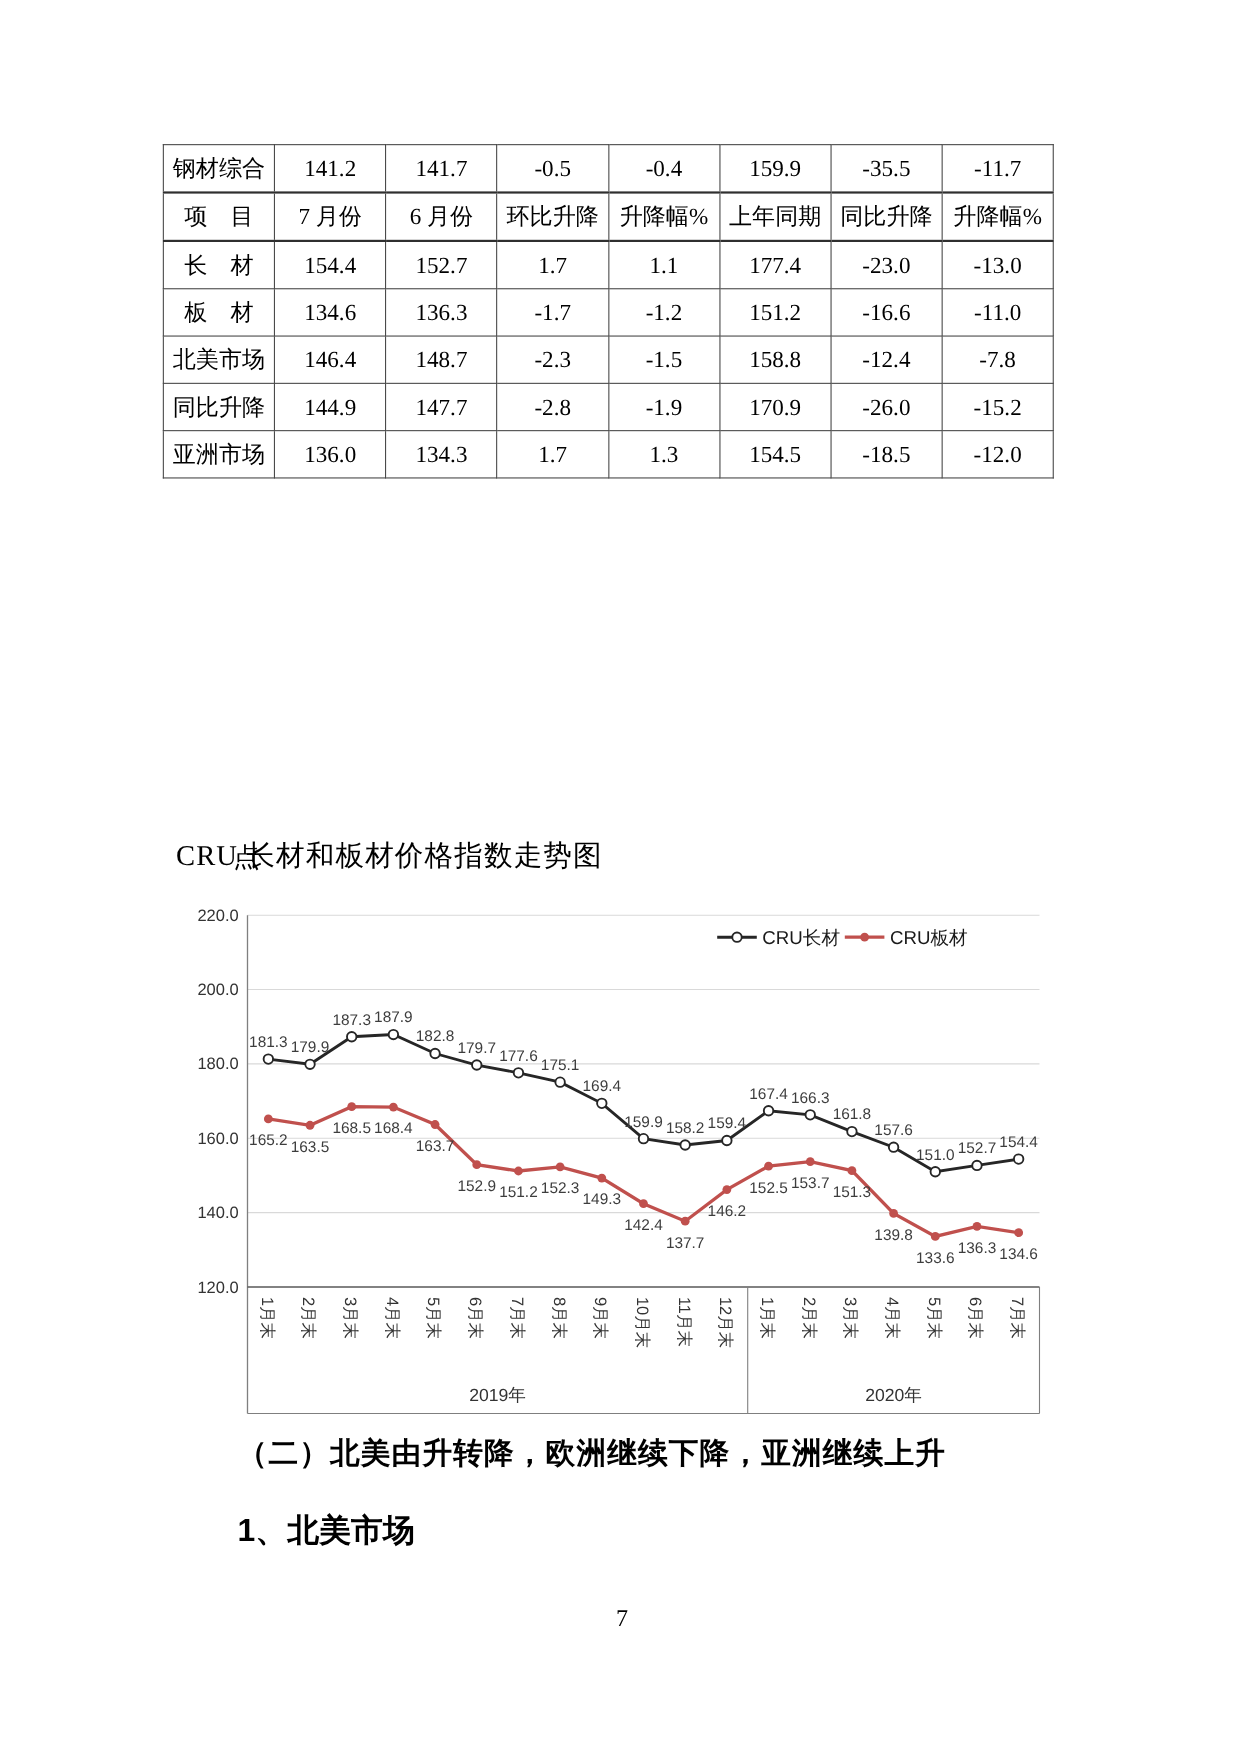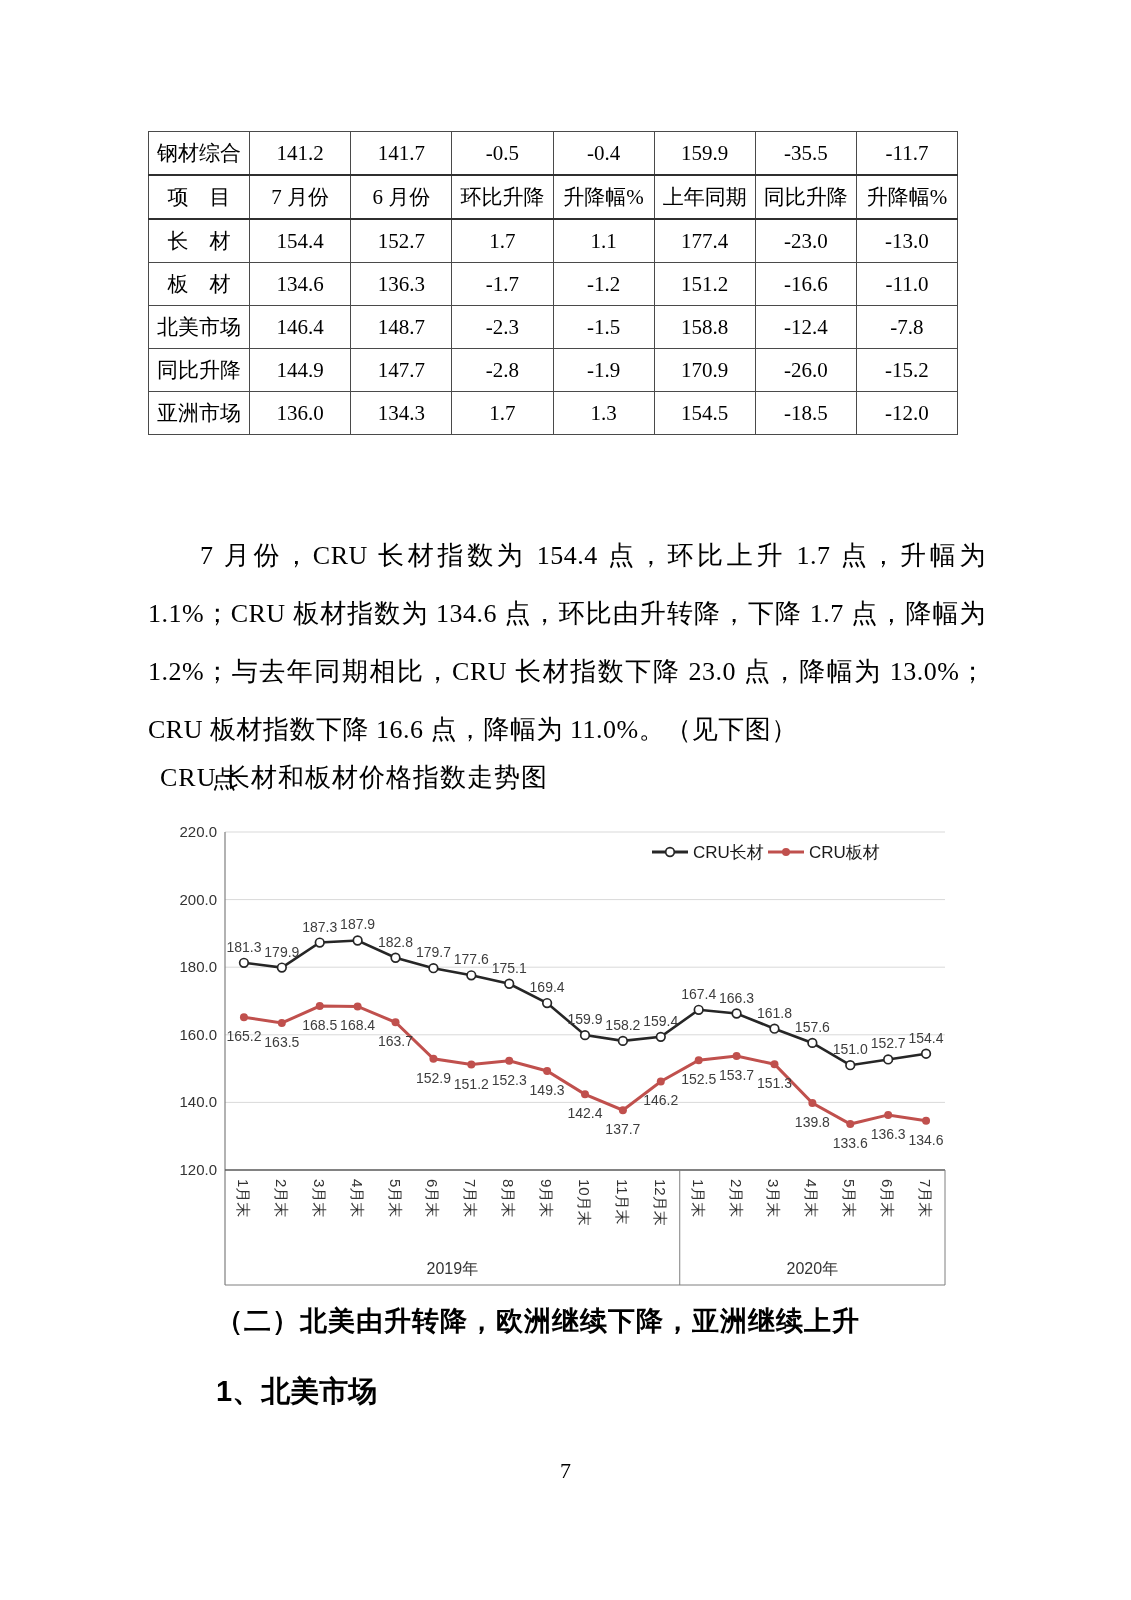--- a/index.html
+++ b/index.html
@@ -120,21 +120,20 @@
           <td>1.7</td>
           <td>1.3</td>
           <td>154.5</td>
           <td>-18.5</td>
           <td>-12.0</td>
         </tr>
       </tbody>
   </table>
 
 
-  <p class="para">7 月份，CRU 长材指数为 154.4 点，环比上升 1.7 点，升幅为 1.1%；CRU 板材指数为 134.6 点，环比由升转降，下降 1.7 点，降幅为 1.2%；与去年同期相比，CRU 长材指数下降 23.0 点，降幅为 13.0%；CRU 板材指数下降 16.6 点，降幅为 11.0%。（见下图）</p>
 
   <div class="chart-unit">点</div>
   <div class="chart-title">CRU 长材和板材价格指数走势图</div>
 
   <svg id="chart-svg" class="chart-svg" width="800" height="492" viewBox="0 0 800 492">
       <g>
         <line x1="65" y1="32" x2="785" y2="32" stroke="#d9d9d9" stroke-width="1"></line>
         <text x="57" y="37" text-anchor="end" font-size="15" fill="#333333" font-family="&quot;Liberation Sans&quot;,&quot;DejaVu Sans&quot;,sans-serif">220.0</text>
         <line x1="65" y1="99.6" x2="785" y2="99.6" stroke="#d9d9d9" stroke-width="1"></line>
         <text x="57" y="104.6" text-anchor="end" font-size="15" fill="#333333" font-family="&quot;Liberation Sans&quot;,&quot;DejaVu Sans&quot;,sans-serif">200.0</text>

